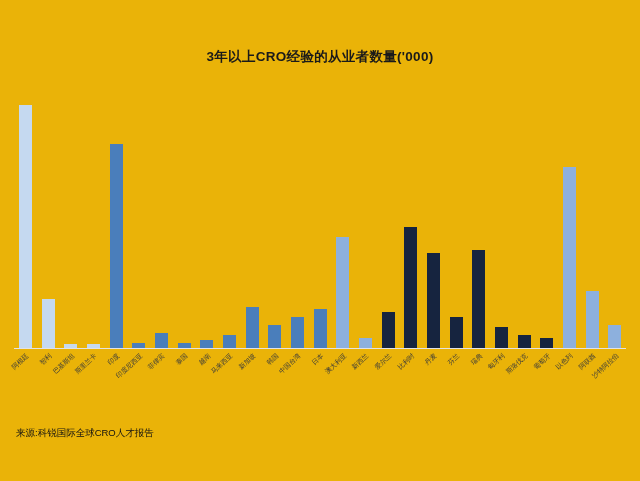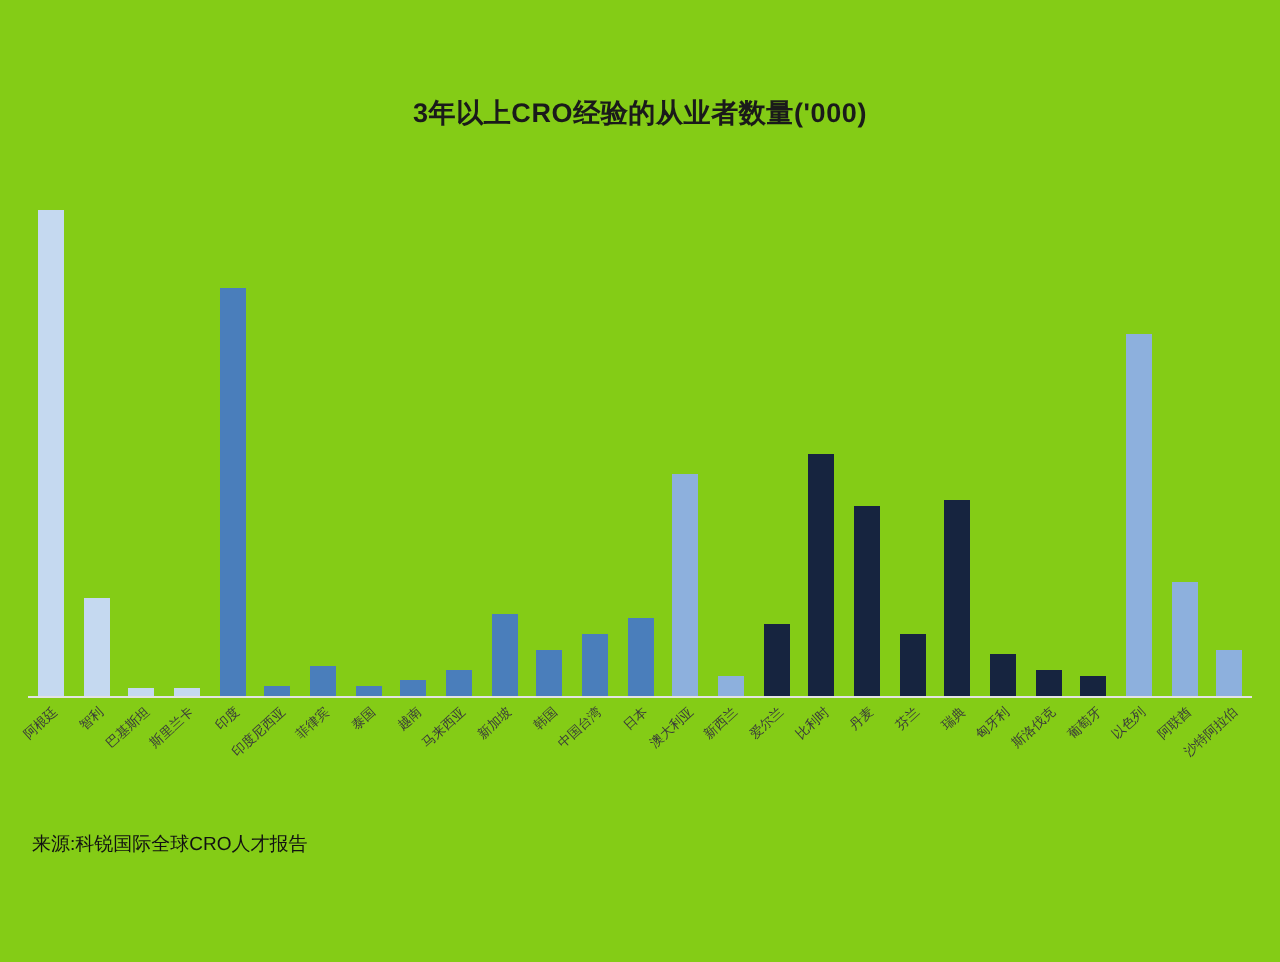--- a/index.html
+++ b/index.html
@@ -14,21 +14,21 @@
     font-family: "Liberation Sans", "DejaVu Sans", sans-serif;
     overflow: hidden;
     position: relative;
   }
 
   #chart-figure {
     position: absolute;
     left: 0; top: 0;
     width: 640px;
     height: 481px;
-    background: #84cc16;
+    background: #eab308;
   }
 
   #chart-title {
     position: absolute;
     left: 0;
     top: 48px;
     width: 640px;
     text-align: center;
     font-size: 13.5px;
     font-weight: bold;
@@ -103,21 +103,21 @@
     color: #3a3a3a;
     white-space: nowrap;
     transform-origin: left top;
     transform: rotate(-42deg) translate(-100%, 0);
     letter-spacing: 0px;
   }
 
   #source-note {
     position: absolute;
     left: 16px;
-    top: 416px;
+    top: 427px;
     font-size: 9.5px;
     color: #111111;
     white-space: nowrap;
     text-align: right;
   }
 </style>
 </head>
 <body>
 
 <div id="chart-figure">

